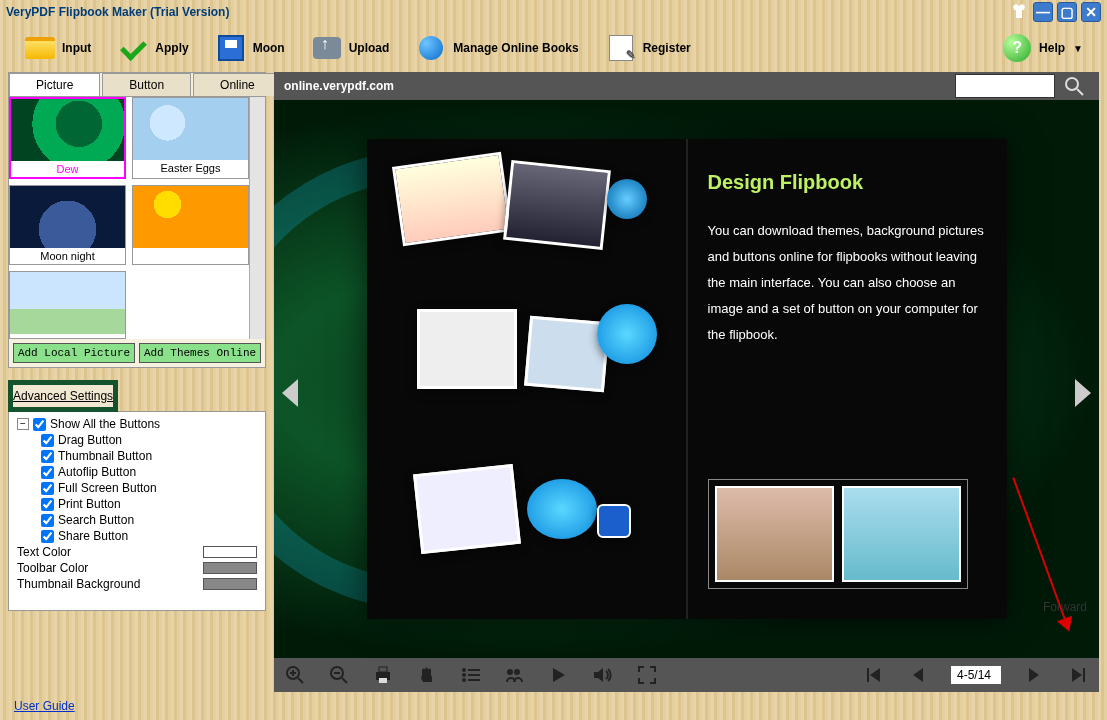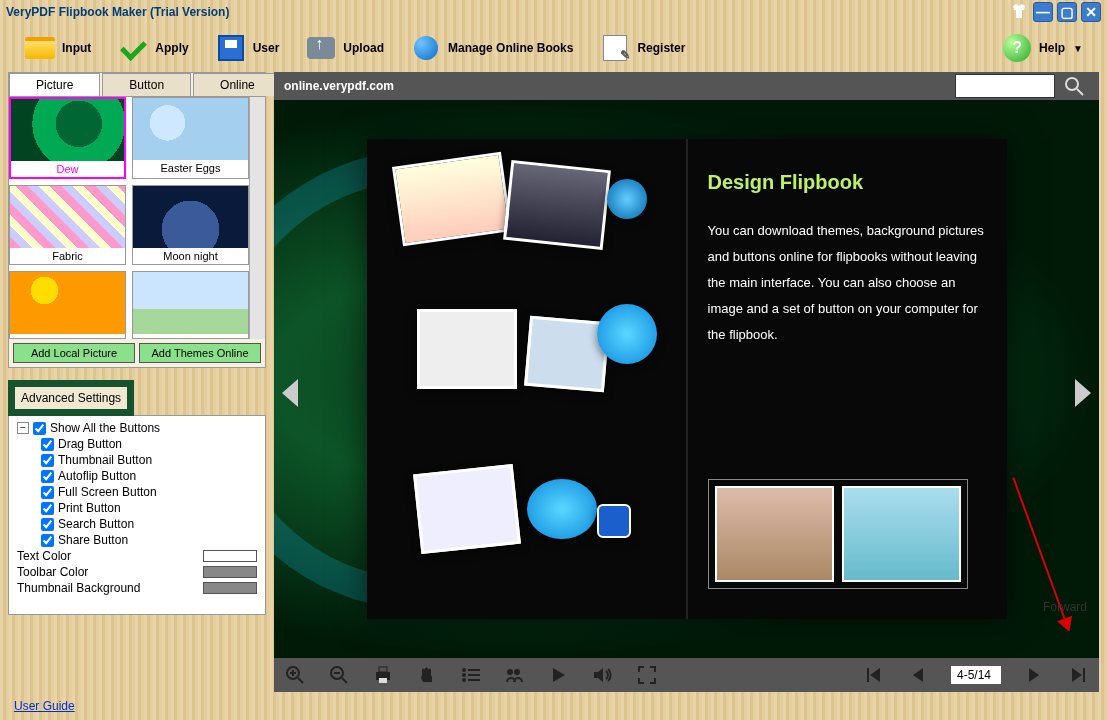--- a/index.html
+++ b/index.html
@@ -55,22 +55,22 @@
 .theme-thumb { height: 62px; }
 .theme-label { text-align: center; font-size: 11px; padding: 2px; background: #fff; }
 .theme-cell.selected .theme-label { color: #ff00ff; }
 .th-dew { background: radial-gradient(circle at 60% 40%, #063 0 30%, #0a5 30% 60%, #042 60% 100%); }
 .th-eggs { background: radial-gradient(circle at 30% 40%, #cde8ff 0 20%, #a5cfee 20% 100%); }
 .th-fabric { background: repeating-linear-gradient(45deg,#f9c 0 8px,#ccf 8px 16px,#ffc 16px 24px); }
 .th-moon { background: radial-gradient(circle at 50% 70%, #3a5a9a 0 40%, #0a1a3a 40% 100%); }
 .th-sun { background: radial-gradient(circle at 30% 30%, #ffdd00 0 15%, #ff9900 15% 100%); }
 .th-mill { background: linear-gradient(#cce5ff 60%, #a5d89a 60%); }
 .panel-btns { display: flex; gap: 4px; padding: 4px; }
-.pbtn { flex: 1; background: #8be08b; border: 1px solid #555; padding: 3px 2px; font-size: 11px; cursor: pointer; text-align: center; }
-.adv-title { padding: 4px 6px; border: 7px solid #14532d; background: #f0e8d0; display: inline-block; margin-bottom: -1px; position: relative; z-index: 1; }
+.pbtn { flex: 1; background: #8be08b; border: 1px solid #555; padding: 3px 2px; font-size: 11px; cursor: pointer; text-align: center; font-family: Liberation Mono, monospace; }
+.adv-title { padding: 4px 0; border: 5px solid #14532d; background: #f0e8d0; display: inline-block; margin-bottom: -1px; position: relative; z-index: 1; text-decoration: underline; }
 .adv-body { border: 1px solid #999; background: #fff; height: 200px; overflow-y: scroll; padding: 4px; }
 .tree-row { display: flex; align-items: center; gap: 4px; padding: 1px 0; font-size: 12px; }
 .tree-row.l1 { padding-left: 4px; }
 .tree-row.l2 { padding-left: 28px; }
 .tree-exp { width: 12px; height: 12px; border: 1px solid #888; display: flex; align-items: center; justify-content: center; font-size: 10px; line-height: 1; cursor: pointer; }
 .cbox { width: 13px; height: 13px; cursor: pointer; }
 .color-row { display: flex; align-items: center; justify-content: space-between; padding: 1px 4px 1px 4px; }
 .color-swatch { width: 54px; height: 12px; border: 1px solid #555; cursor: pointer; }
 .sw-white { background: #fff; }
 .sw-gray { background: #888; }
@@ -147,21 +147,21 @@
   <div class="tool-item">
     <div class="tool-icon">
         <div class="ico-check"></div>
       </div>
     <span>Apply</span>
   </div>
   <div class="tool-item">
     <div class="tool-icon">
         <div class="ico-save"></div>
       </div>
-    <span>User</span>
+    <span>Moon</span>
   </div>
   <div class="tool-item">
     <div class="tool-icon">
         <div class="ico-upload"></div>
       </div>
     <span>Upload</span>
   </div>
   <div class="tool-item">
     <div class="tool-icon">
         <div class="ico-globe"></div>
@@ -195,24 +195,20 @@
       </div>
       <div class="themes-outer">
         <div class="themes-grid" id="themes-grid">
             <div class="theme-cell selected">
               <div class="theme-thumb th-dew"></div>
               <div class="theme-label">Dew</div>
             </div>
             <div class="theme-cell">
               <div class="theme-thumb th-eggs"></div>
               <div class="theme-label">Easter Eggs</div>
-            </div>
-            <div class="theme-cell">
-              <div class="theme-thumb th-fabric"></div>
-              <div class="theme-label">Fabric</div>
             </div>
             <div class="theme-cell">
               <div class="theme-thumb th-moon"></div>
               <div class="theme-label">Moon night</div>
             </div>
             <div class="theme-cell">
               <div class="theme-thumb th-sun"></div>
               <div class="theme-label"></div>
             </div>
             <div class="theme-cell">

